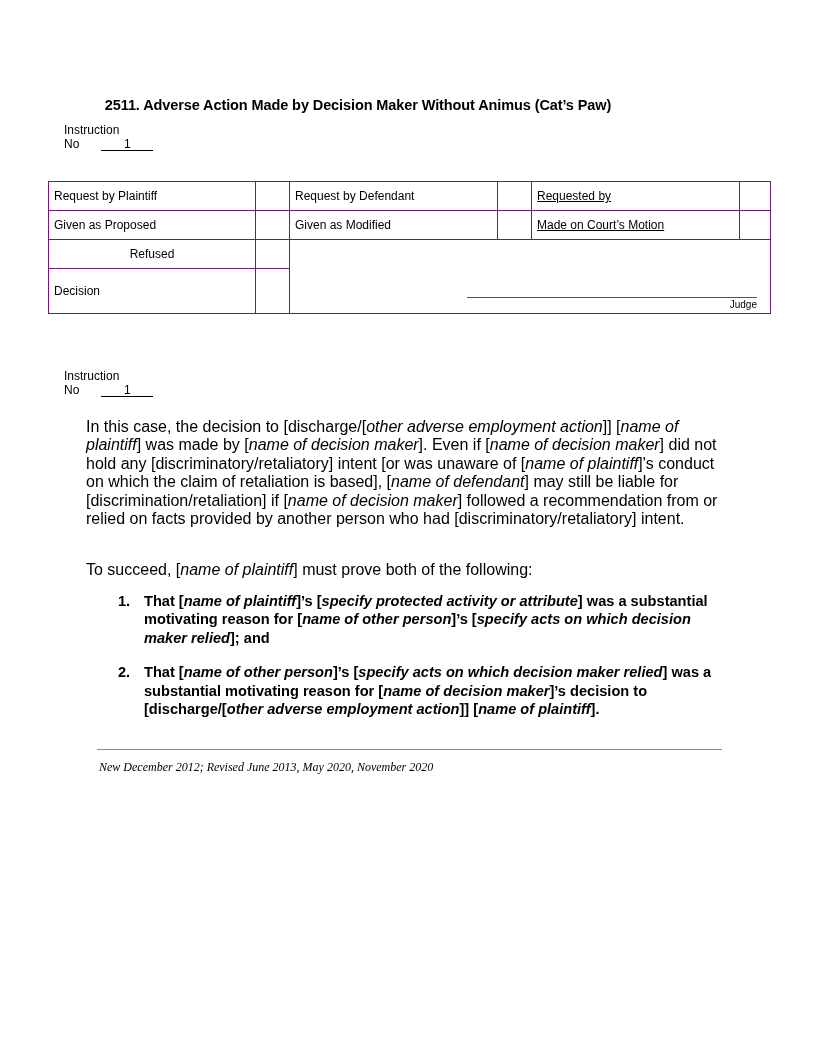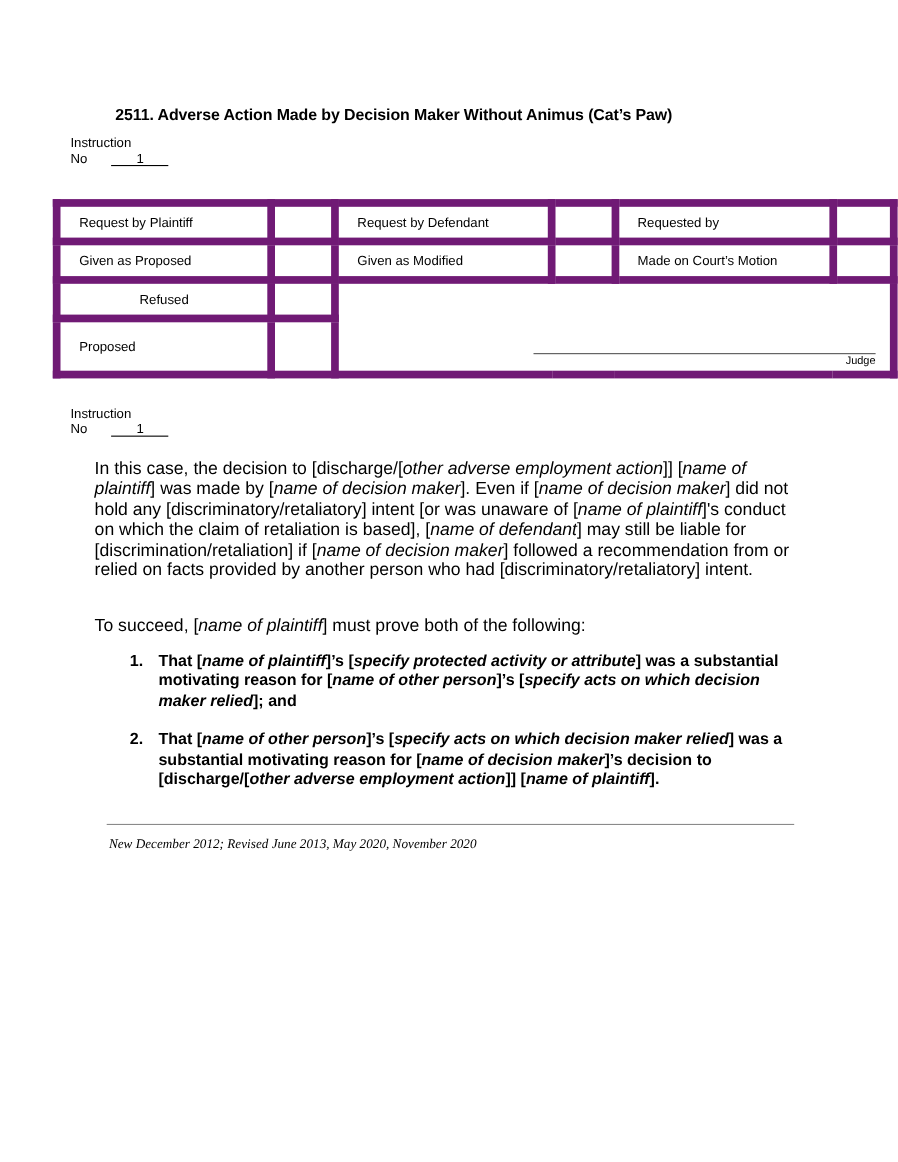--- a/index.html
+++ b/index.html
@@ -3,25 +3,25 @@
 <meta charset="utf-8">
 <style>
   html, body { margin:0; padding:0; background:#ffffff; }
   body { width:816px; height:1056px; position:relative; overflow:hidden; color:#000; font-family:"Liberation Sans", sans-serif; }
   .abs { position:absolute; }
   .title { left:0; width:716px; top:97px; text-align:center; font-weight:bold; font-size:14.5px; letter-spacing:-0.1px; }
   .instr { left:64px; font-size:12px; line-height:14px; }
   .instr .no-row { display:flex; align-items:flex-end; }
   .instr .no-val { display:inline-block; width:52px; margin-left:22px; border-bottom:1px solid #000; text-align:center; line-height:12px; }
   table.form { position:absolute; left:48px; top:181px; border-collapse:collapse; font-size:12px; }
-  table.form td { border:7px solid #701a75; padding:0 17px; vertical-align:middle;margin-top:36px; }
+  table.form td { border:1px solid #701a75; padding:0 5px; vertical-align:middle;margin-top:36px; }
   td.lbl1 { width:196px; }
   td.box { width:23px; }
   td.lbl2 { width:197px; }
-  td.lbl3 { width:197px; }
+  td.lbl3 { width:197px;text-decoration:underline; }
   td.box3 { width:20px; }
   tr.r1 td, tr.r2 td { height:28px; }
   tr.r3 td { height:28px;text-align:center; }
   tr.r4 td { height:44px; }
   td.judge-cell { position:relative; }
   .judge-line { position:absolute; left:177px; right:13px; bottom:15px; border-top:1px solid #555; }
   .judge-lbl { position:absolute; right:13px; bottom:3px; font-size:10px; }
   .body-text { left:86px; width:632px; font-weight:normal; font-size:16px; line-height:18.4px; }
   .body-text p { margin:0; }
   .body-text i { font-style:italic; }
@@ -64,21 +64,21 @@
   </tr>
   <tr class="r3">
     <td class="lbl1">Refused</td>
     <td class="box"></td>
     <td colspan="4" rowspan="2" class="judge-cell">
       <div class="judge-line"></div>
       <div class="judge-lbl">Judge</div>
     </td>
   </tr>
   <tr class="r4">
-    <td class="lbl1">Proposed</td>
+    <td class="lbl1">Decision</td>
     <td class="box"></td>
   </tr>
 </tbody>
   </table>
 
 <div class="abs instr" style="top:369px;">
   <div>Instruction</div>
   <div class="no-row">
     <span>No</span>
     <span class="no-val">1</span>

